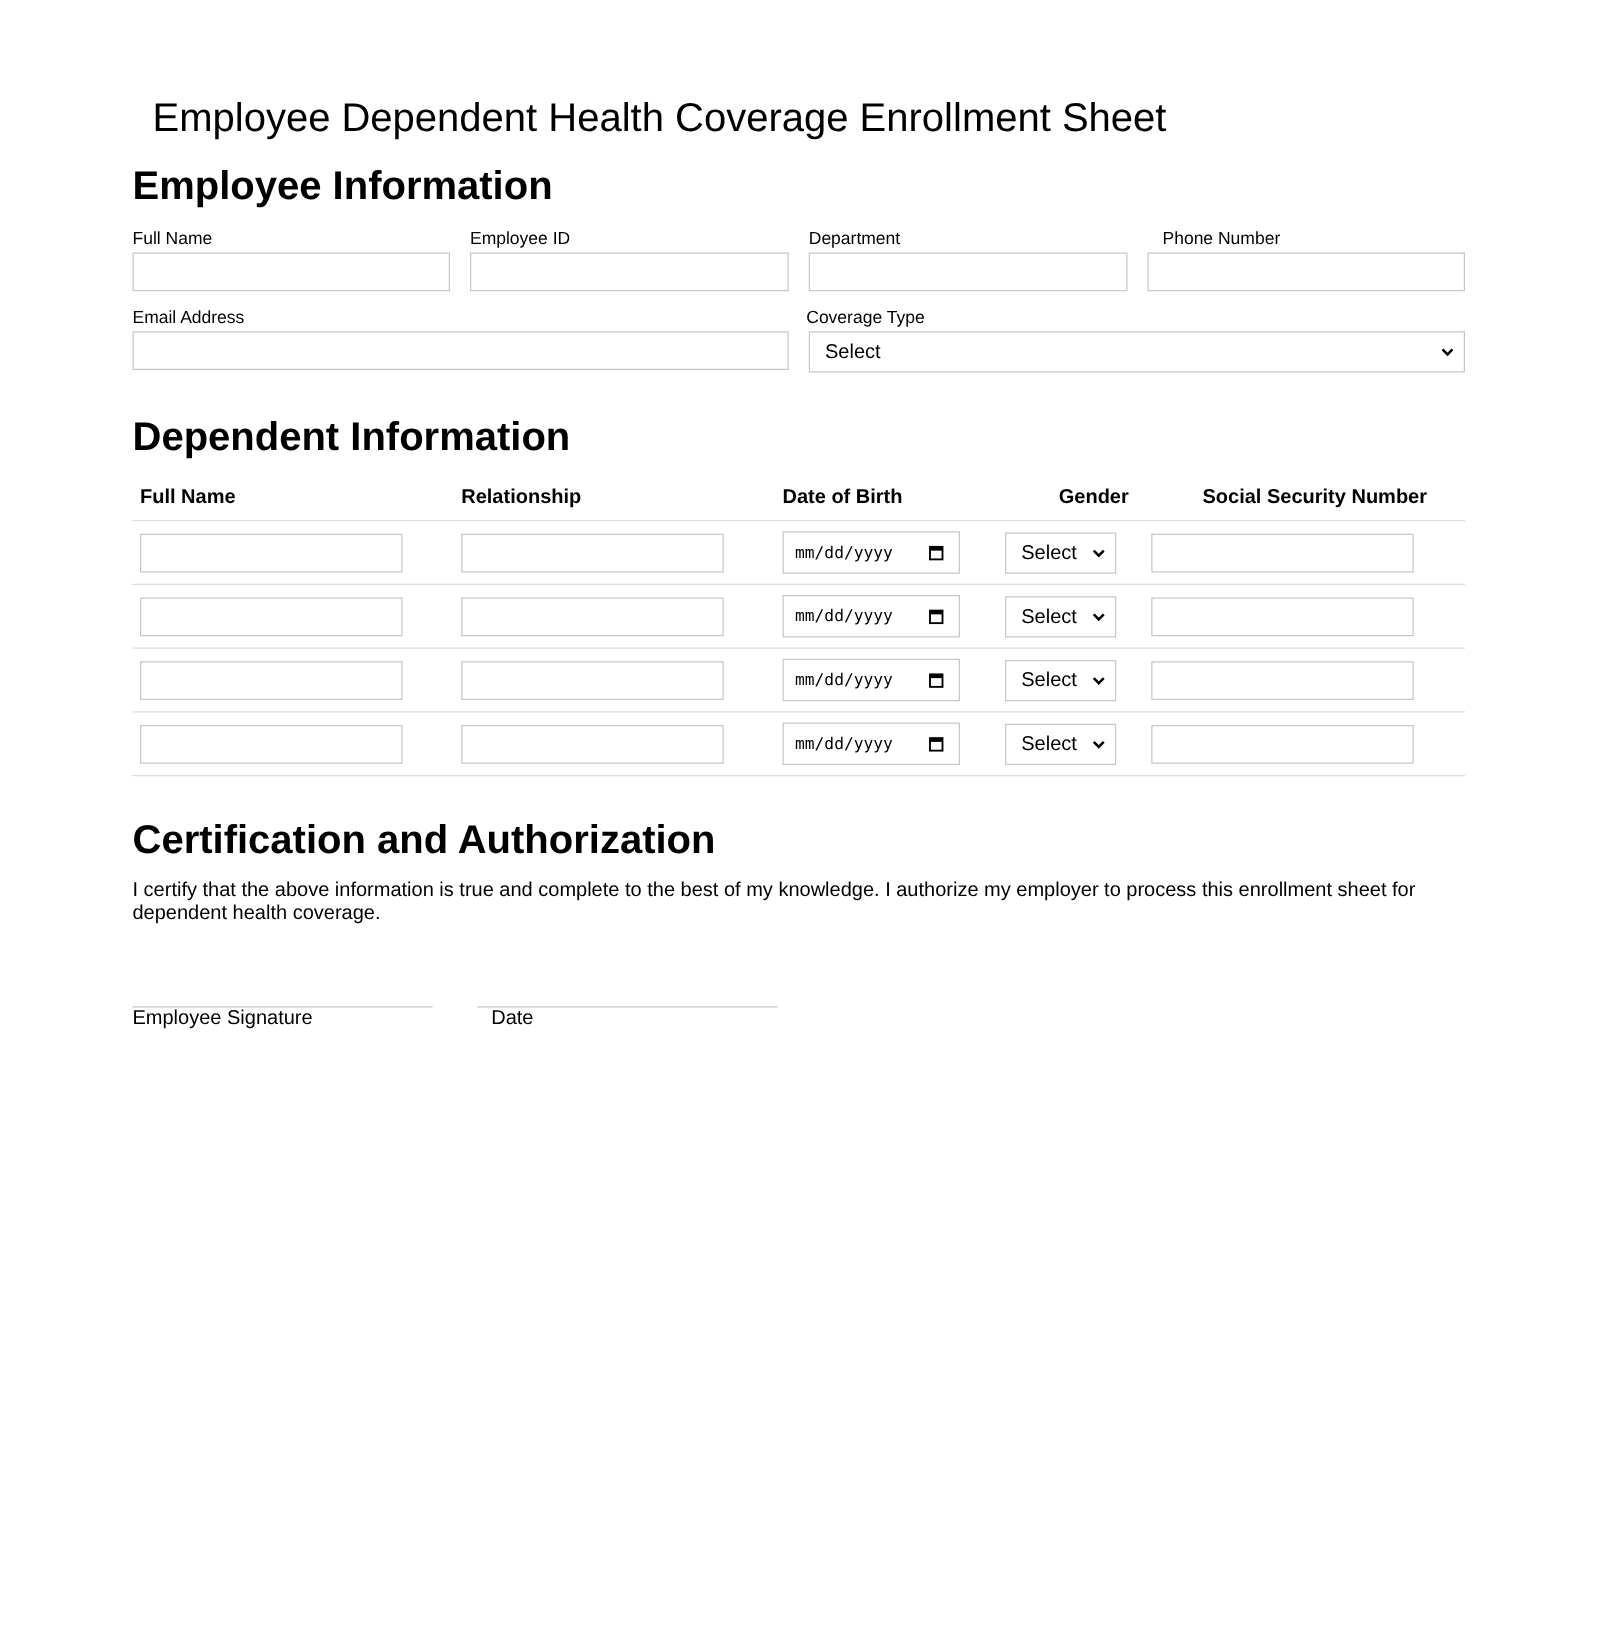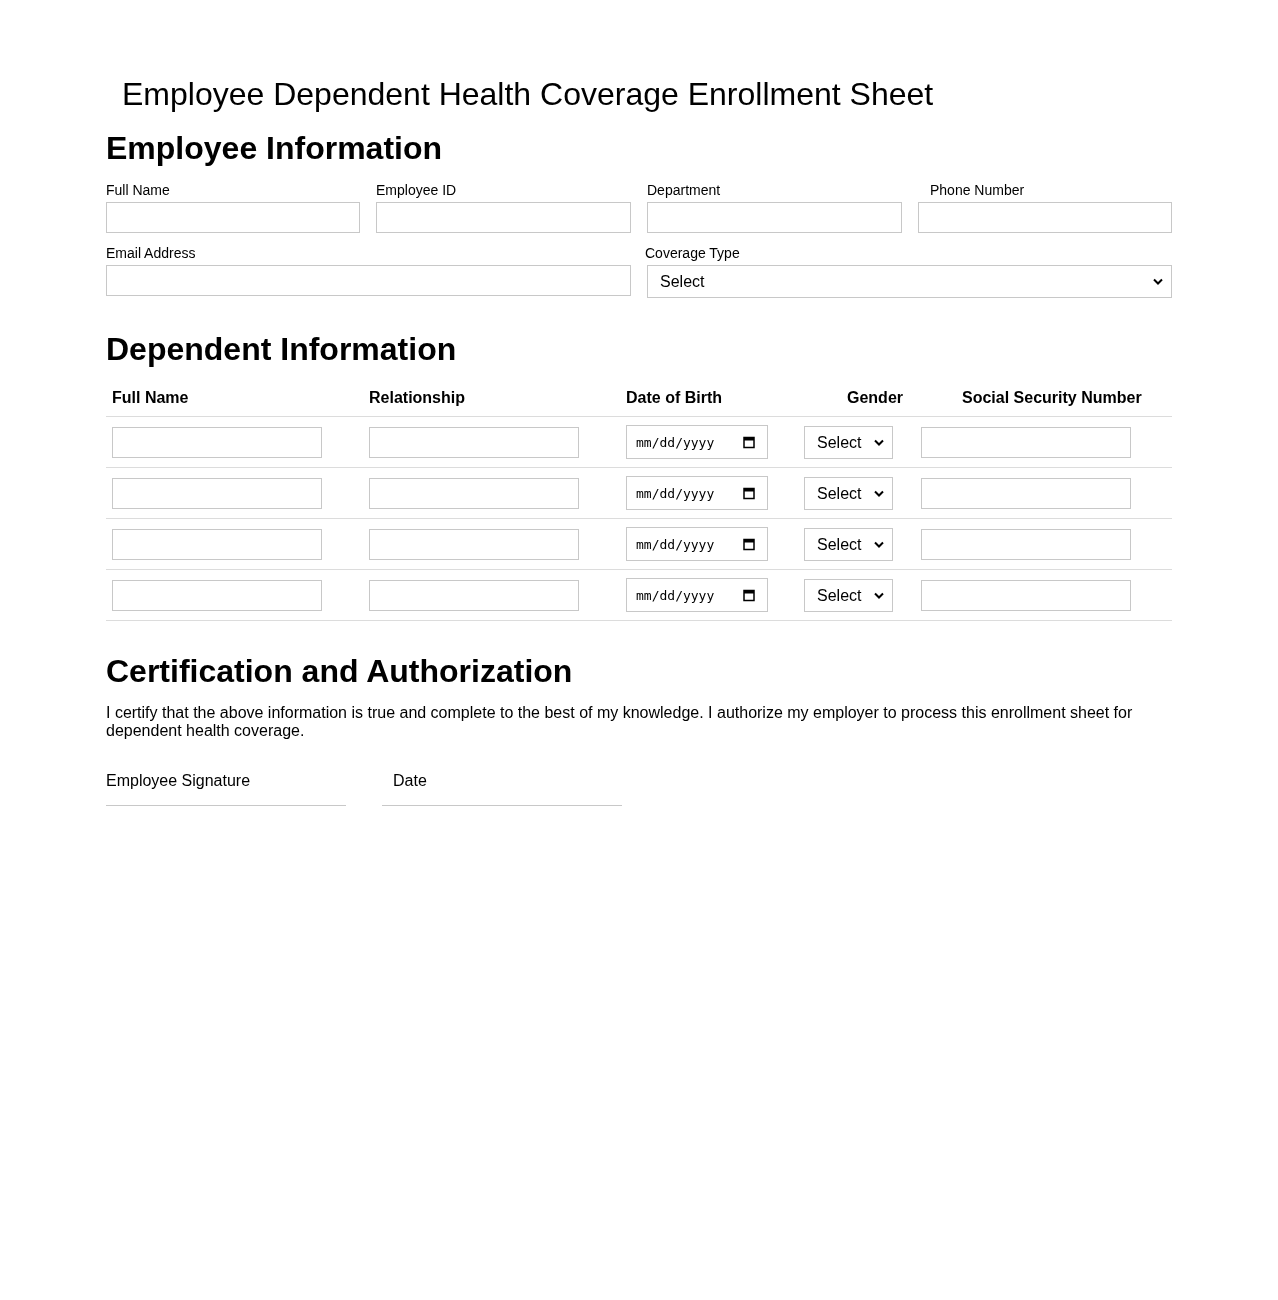--- a/index.html
+++ b/index.html
@@ -44,21 +44,21 @@
       width: 142px; height: 34px; display: flex; align-items: center;
       font-family: "DejaVu Sans Mono", monospace; font-size: 13px;
     }
     .date .dv { padding-left: 9px; flex: 1; letter-spacing: 0px; }
     .cal { width: 14px; height: 14px; margin-right: 11px; }
     .cert {
       position: absolute; top: 704px; left: 0; width: 1066px;
       font-size: 16px; line-height: 18px; margin: 0;
     }
     .sigline { position: absolute; top: 805px; height: 1px; background: #c8c8c8; width: 240px; }
-    .siglbl { position: absolute; top: 772px; font-size: 16px; line-height: 18px; }
+    .siglbl { position: absolute; top: 806px; font-size: 16px; line-height: 18px; }
   </style>
 </head>
 <body>
 
 <div class="page">
 
   <h1>Employee Dependent Health Coverage Enrollment Sheet</h1>
 
   <h2 style="top:134px;">Employee Information</h2>
 

